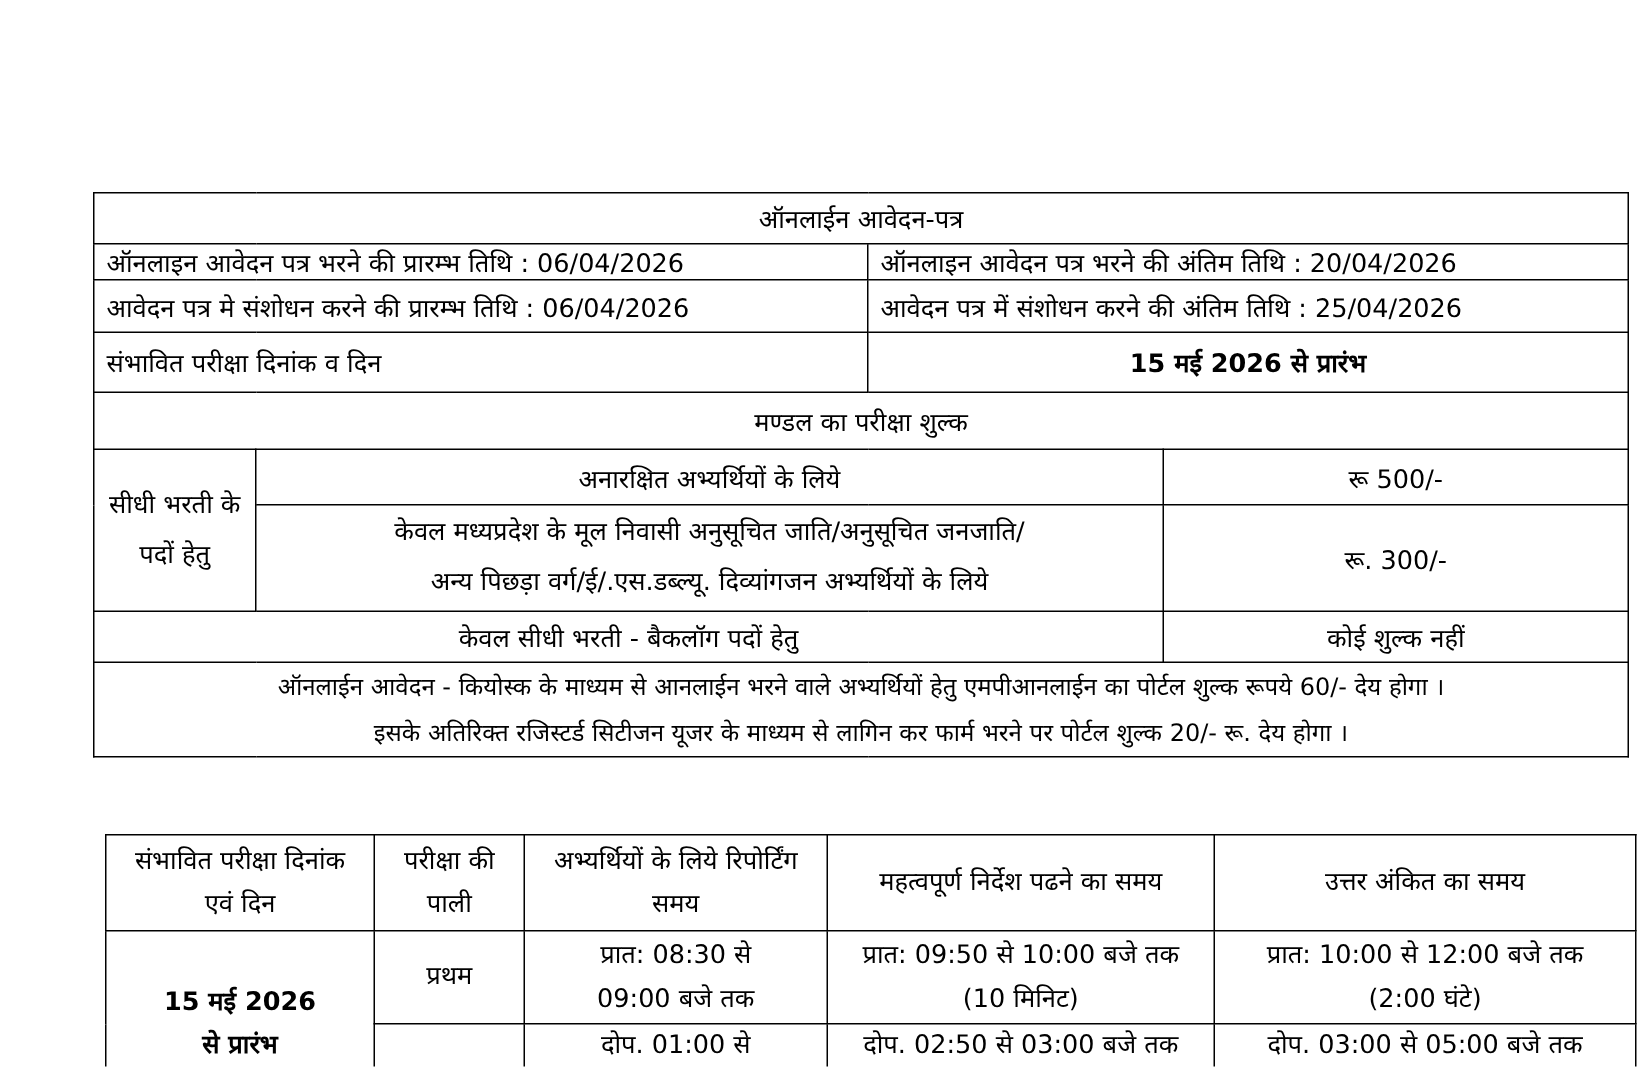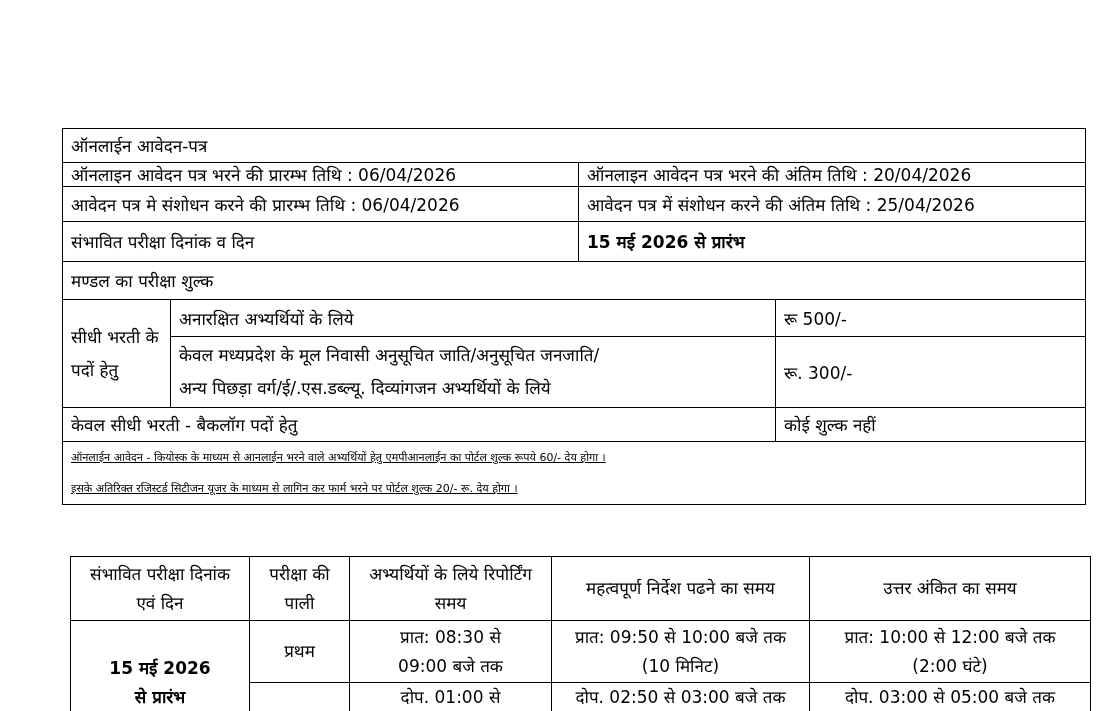--- a/index.html
+++ b/index.html
@@ -47,26 +47,26 @@
     font-size: 17px;
     padding: 0 8px;
     vertical-align: middle;
     overflow: hidden;
   }
   #app-table {
     left: 62px;
     top: 128px;
     width: 1023px;
   }
-  #app-table .center { }
+  #app-table .center { text-align: center; }
   #app-table .left-pad { text-align: left; }
   .bold { font-weight: 700; }
   .big { font-size: 19px; }
   .two-line { line-height: 33px; }
-  .note-line { line-height: 31px; font-size: 11px; text-decoration: underline; }
+  .note-line { line-height: 31px; font-size: 16px; }
   .schedule-title {
     position: absolute;
     top: 524px;
     left: 0;
     width: 1097px;
     text-align: center;
     font-size: 17.5px;
   }
   #sched-table {
     left: 70px;

